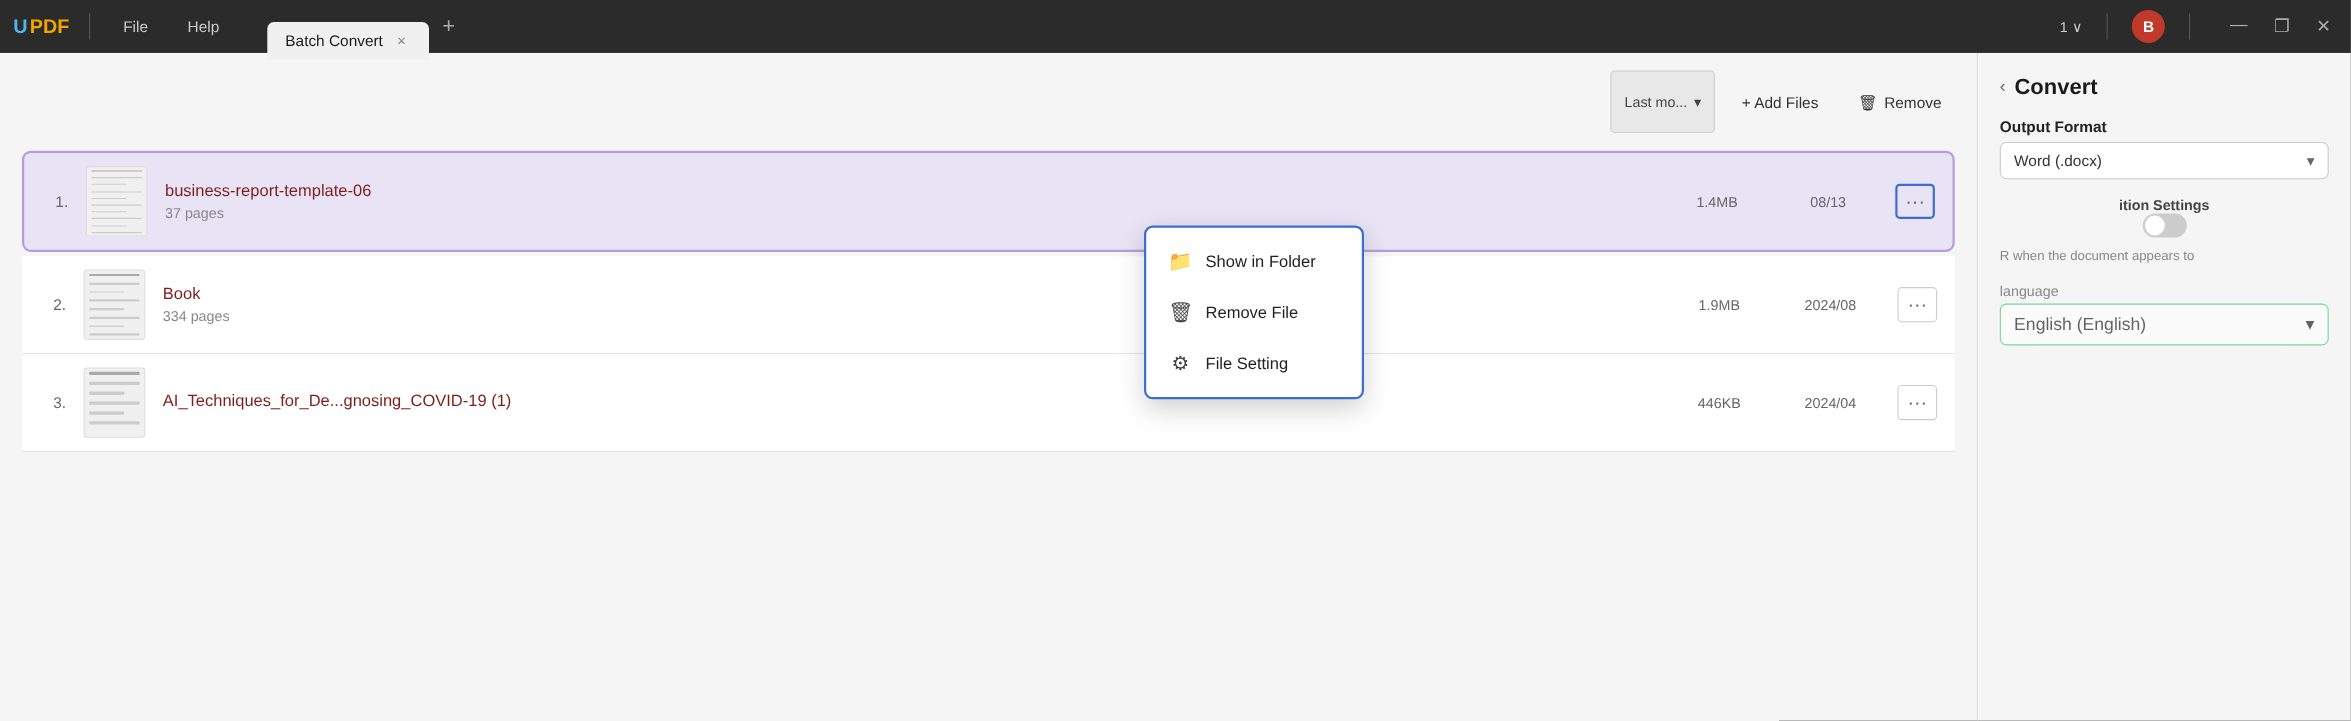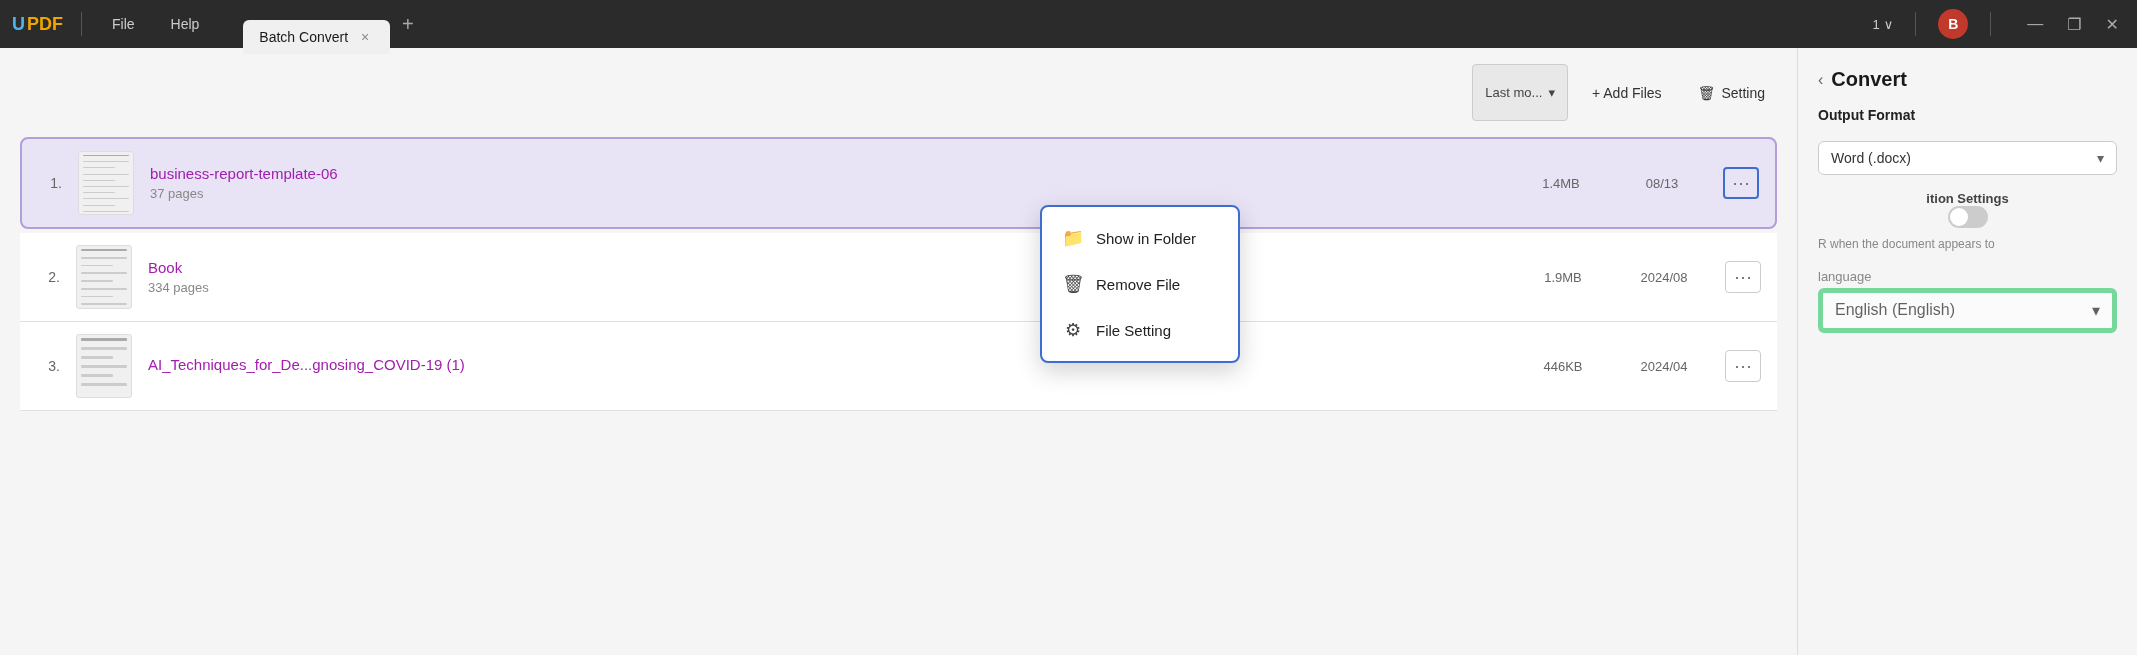--- a/index.html
+++ b/index.html
@@ -227,21 +227,21 @@
 
     .file-info {
       flex: 1;
       display: flex;
       flex-direction: column;
       gap: 4px;
     }
     .file-name {
       font-size: 15px;
       font-weight: 500;
-      color: #a21caf;
+      color: #7f1d1d;
     }
     .file-pages {
       font-size: 13px;
       color: #888;
     }
     .file-size {
       font-size: 13px;
       color: #666;
       width: 80px;
       text-align: center;
@@ -289,21 +289,21 @@
     .panel-title {
       font-size: 20px;
       font-weight: 700;
       color: #1a1a1a;
     }
 
     .section-label {
       font-size: 14px;
       font-weight: 600;
       color: #222;
-      margin-bottom: 18px;
+      margin-bottom: 6px;
     }
 
     .format-select {
       display: flex;
       align-items: flex-start;
       background: white;
       border: 1px solid #ccc;
       border-radius: 6px;
       padding: 8px 12px;
       justify-content: space-between;
@@ -358,23 +358,23 @@
       line-height: 1.4;
     }
 
     .language-label {
       font-size: 13px;
       color: #888;
       margin-bottom: 4px;
     }
     .language-select {
       display: flex;
-      align-items: flex-start;
+      align-items: flex-end;
       background: white;
-      border: 5px solid #22c55e;
+      border: 1px solid #22c55e;
       border-radius: 6px;
       padding: 8px 12px;
       justify-content: space-between;
       cursor: pointer;
       opacity: 0.6;
     }
 
     
     .context-menu {
       position: absolute;
@@ -445,21 +445,21 @@
     <div class="toolbar">
       <div class="sort-btn">
         <span>Last mo...</span>
         <span>▾</span>
       </div>
       <button class="action-btn">
         <span>+ Add Files</span>
       </button>
       <button class="action-btn">
         <span>🗑</span>
-        <span>Setting</span>
+        <span>Remove</span>
       </button>
     </div>
 
     <div class="file-rows">
 
       <div class="file-row highlighted">
         <span class="row-num">1.</span>
         <div class="file-thumb">
           <div class="thumb-line dark"></div>
           <div class="thumb-line"></div>

